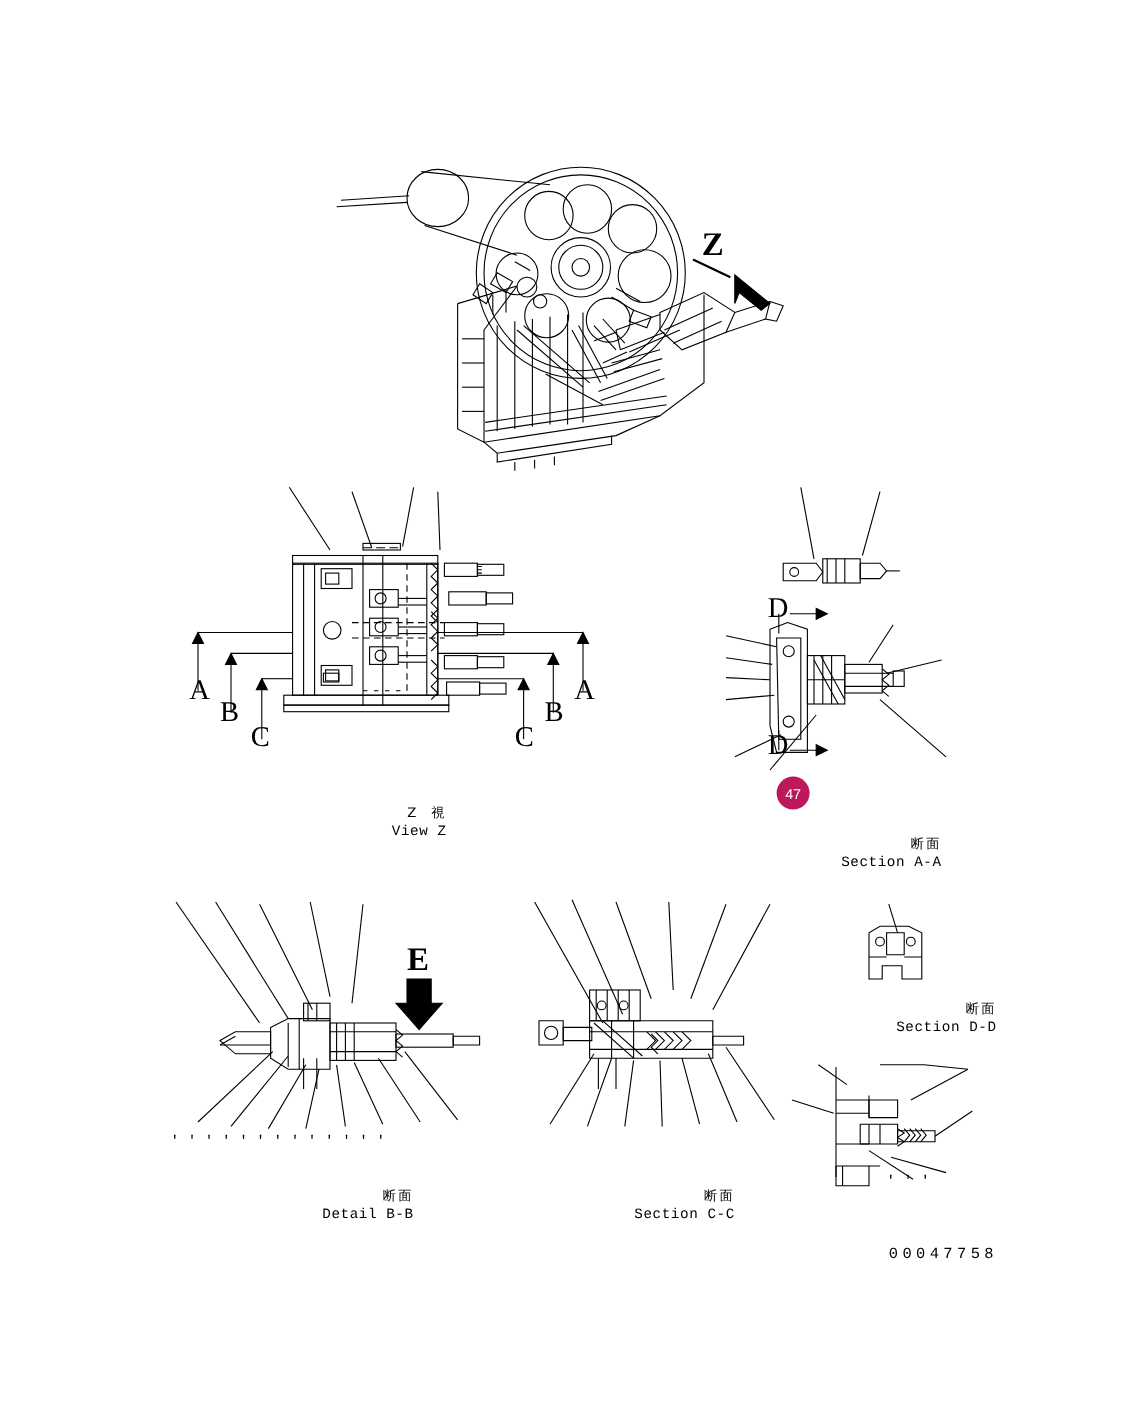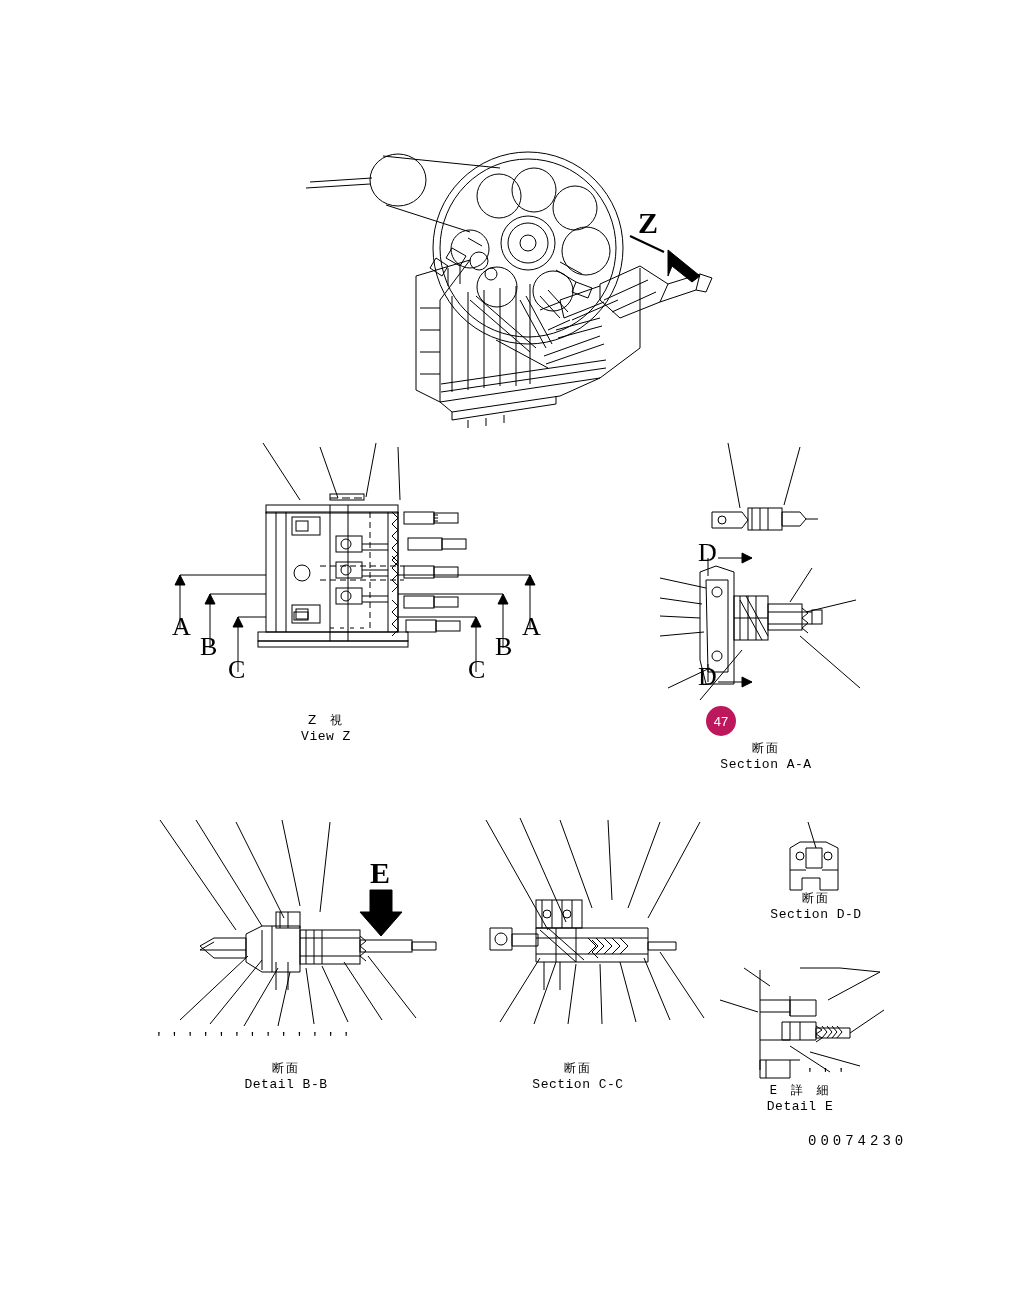--- a/index.html
+++ b/index.html
@@ -22,27 +22,28 @@
     height: 1296px;
   }
   svg.sheet {
     position: absolute;
     left: 0; top: 0;
     width: 1036px;
     height: 1296px;
   }
   .cap {
     position: absolute;
-    text-align: center;
+    text-align: right;
     font-family: "Liberation Mono", monospace;
     font-size: 13px;
     line-height: 16px;
     letter-spacing: 0.5px;
     white-space: pre;
     color: #000;
+    margin-top: 19px;
   }
   .cap .jp {
     font-family: "DejaVu Sans", sans-serif;
     font-size: 12px;
     letter-spacing: 2px;
   }
   .sectletter {
     position: absolute;
     font-family: "Liberation Serif", serif;
     font-size: 26px;
@@ -434,17 +435,16 @@
   <div class="cap" style="left:246px; top:712px; width:160px;"><span class="jp">Z  視</span><br><span>View Z</span></div>
 
   <div class="cap" style="left:676px; top:740px; width:180px;"><span class="jp">断面</span><br><span>Section A-A</span></div>
 
   <div class="cap" style="left:196px; top:1060px; width:180px;"><span class="jp">断面</span><br><span>Detail B-B</span></div>
 
   <div class="cap" style="left:488px; top:1060px; width:180px;"><span class="jp">断面</span><br><span>Section C-C</span></div>
 
   <div class="cap" style="left:726px; top:890px; width:180px;"><span class="jp">断面</span><br><span>Section D-D</span></div>
 
-  <div class="cap" style="left:710px; top:1082px; width:180px;"><span class="jp">E  詳  細</span><br><span>Detail E</span></div>
-
-  <div class="partno" style="left:808px; top:1133px;">00074230</div>
+
+  <div class="partno" style="left:808px; top:1133px;">00047758</div>
 
 </div>
 
 </body></html>

